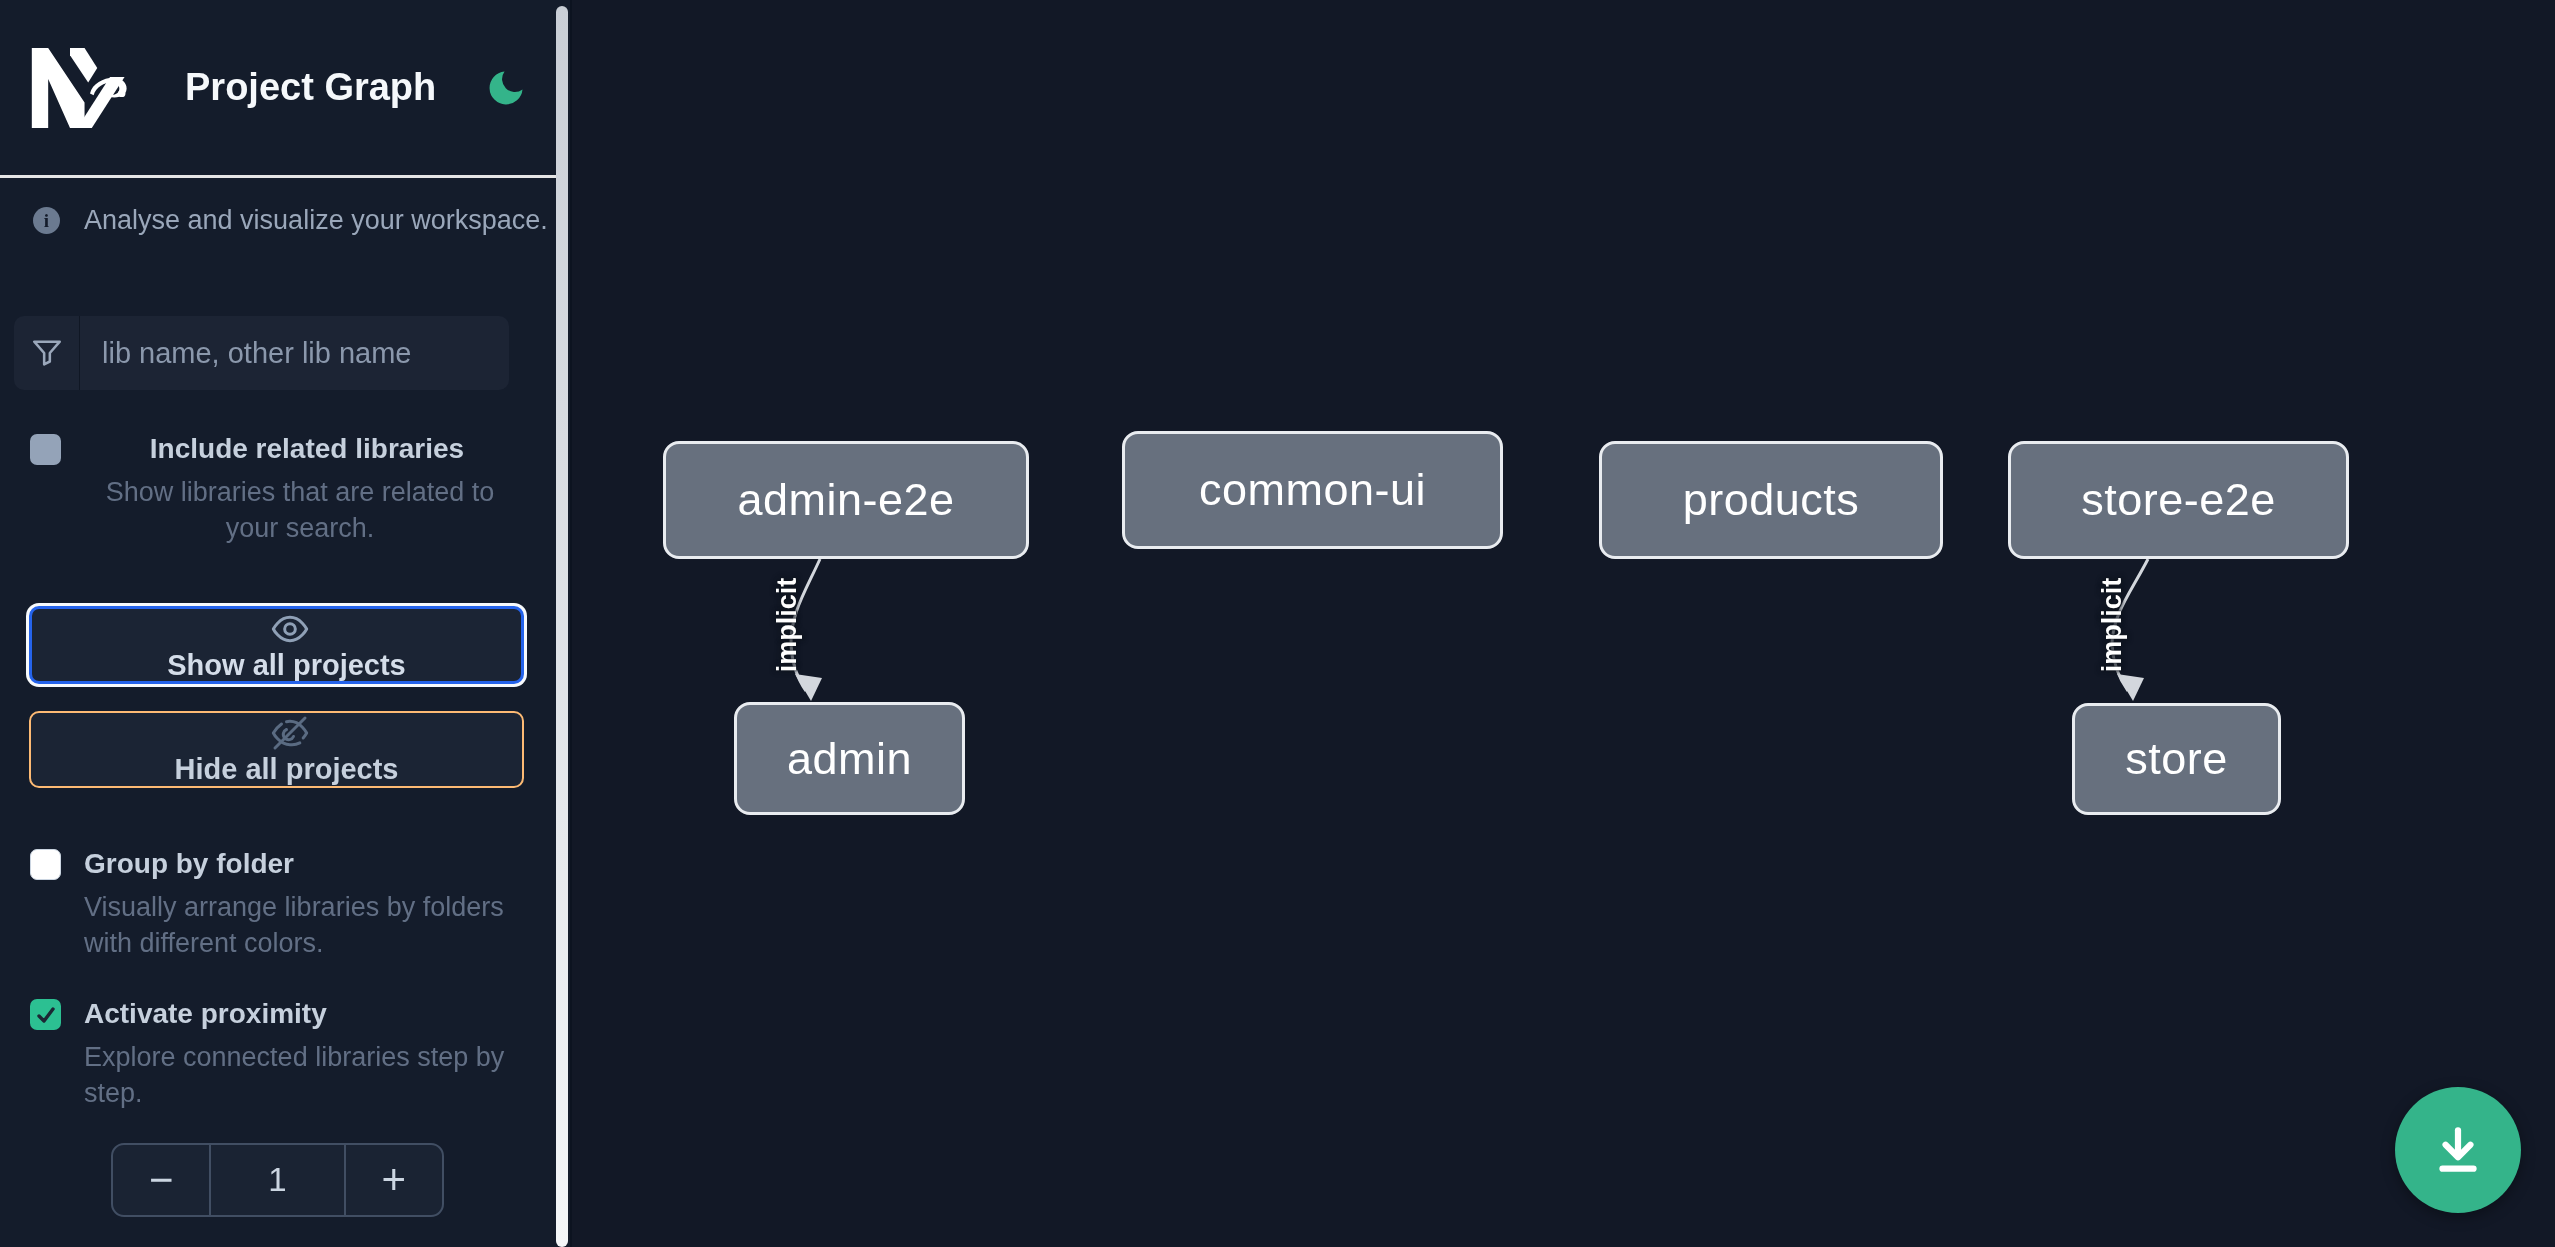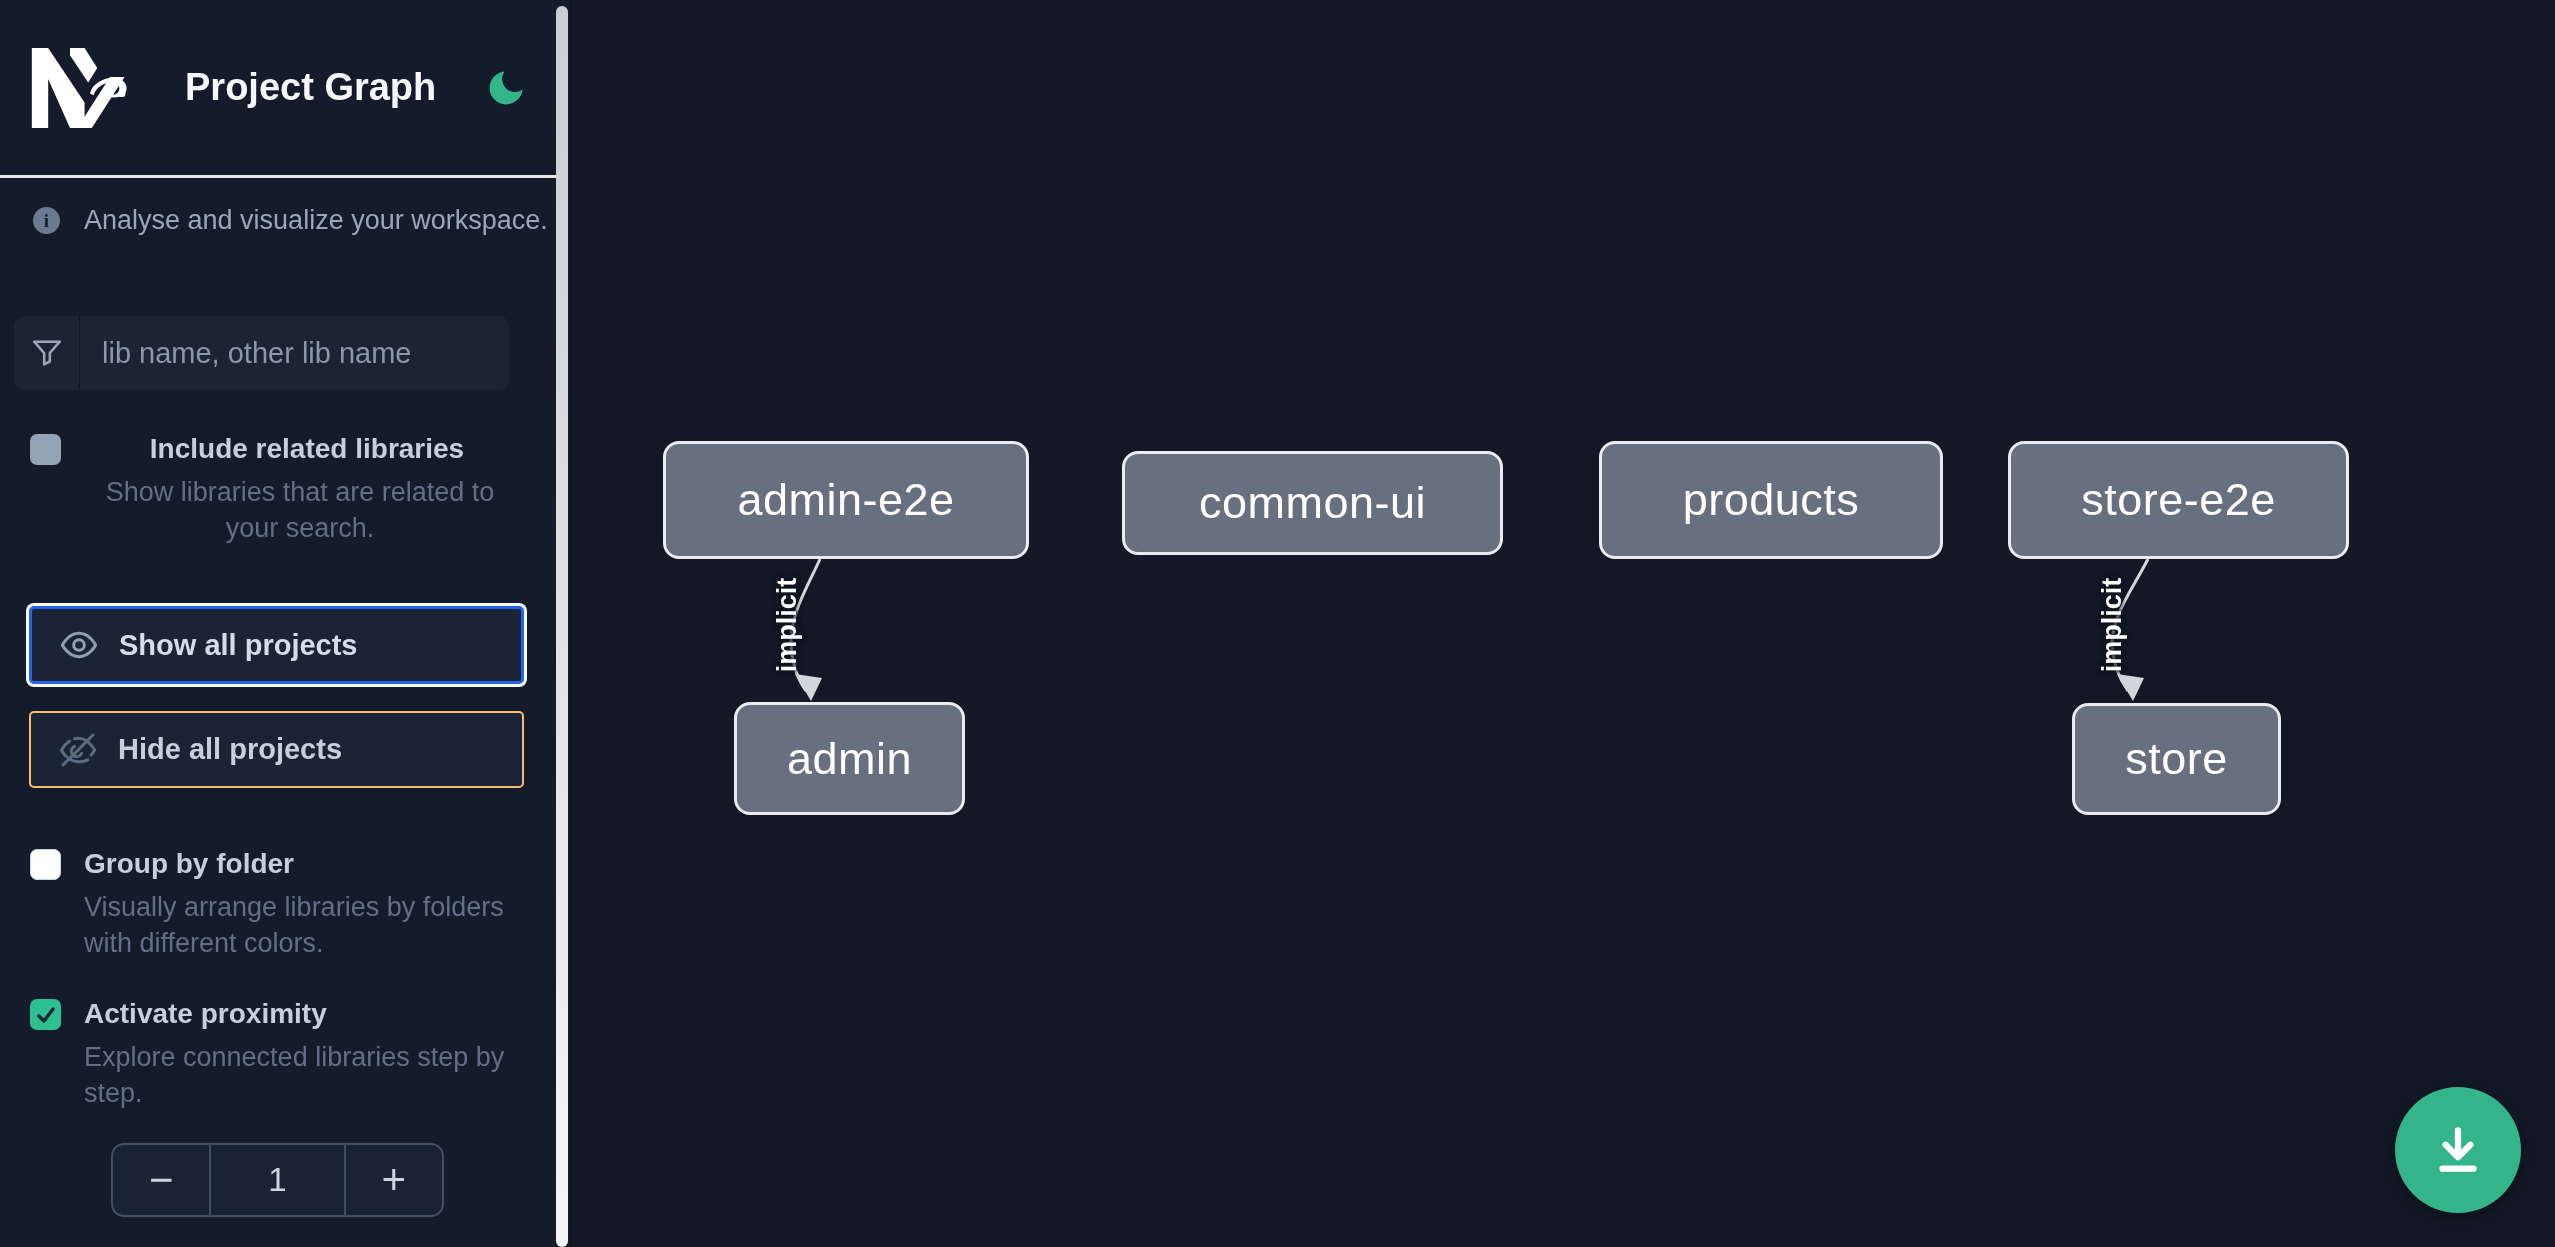--- a/index.html
+++ b/index.html
@@ -81,22 +81,22 @@
   }
   .cb-gray  { background:#94a3b8; }
   .cb-white { background:#ffffff; border:1px solid #cbd5e1; }
   .cb-green { background:#2cc092; }
   .opt-text { margin-left:54px; }
   .opt-label { font-size:28px; font-weight:700; color:#c6d0dd; line-height:36px; }
   .opt-desc  { font-size:27px; color:#626f85; line-height:36px; margin-top:7px; width:432px; }
 
   .big-btn {
     position:absolute; left:29px; width:495px; height:78px;
-    border-radius:5px; display:flex; align-items:center;
-    background:#1b2434; cursor:pointer; font-family:inherit;
+    border-radius:10px; display:flex; align-items:center;
+    background:#1b2434; cursor:pointer; font-family:inherit;flex-direction:column;
   }
   .big-btn .btn-icon { margin-left:27px; display:flex; }
   .big-btn .btn-label { margin-left:20px; font-size:29px; font-weight:600; color:#d4dde9; }
   .btn-show { top:606px; border:3px solid #2563eb; box-shadow:0 0 0 3px #f8fafc; }
   .btn-hide { top:711px; height:77px; border:2px solid #fdba74; }
   .btn-hide .btn-label { color:#c6d0dd; }
 
   .stepper {
     position:absolute; left:111px; top:1143px; width:333px; height:74px;
     border:2px solid #414e63; border-radius:13px; display:flex; overflow:hidden;
@@ -119,21 +119,21 @@
       <path d="M 820 559 C 805 592 790 615 791 645 C 792 665 799 681 806 691"></path>
       <polygon points="811,701 795,674 822,678" fill="#d3d7dd" stroke="none"></polygon>
     </g>
     <g stroke="#d3d7dd" fill="none" stroke-width="3">
       <path d="M 2148 559 C 2131 592 2112 615 2112 645 C 2113 665 2121 681 2128 691"></path>
       <polygon points="2133,701 2117,674 2144,678" fill="#d3d7dd" stroke="none"></polygon>
     </g>
   </svg>
 
   <div class="node" style="left:663px; top:441px; width:366px; height:118px;">admin-e2e</div>
-  <div class="node" style="left:1122px; top:451px; width:381px; height:104px;">common-ui</div>
+  <div class="node" style="left:1122px; top:431px; width:381px; height:118px;">common-ui</div>
   <div class="node" style="left:1599px; top:441px; width:344px; height:118px;">products</div>
   <div class="node" style="left:2008px; top:441px; width:341px; height:118px;">store-e2e</div>
   <div class="node" style="left:2072px; top:703px; width:209px; height:112px;">store</div>
   <div class="node" style="left:734px; top:702px; width:231px; height:113px;">admin</div>
 
   <div class="edge-label" style="left:717px; top:609px;">implicit</div>
   <div class="edge-label" style="left:2042px; top:609px;">implicit</div>
 
   <button class="fab">
     <span style="display:flex;">

